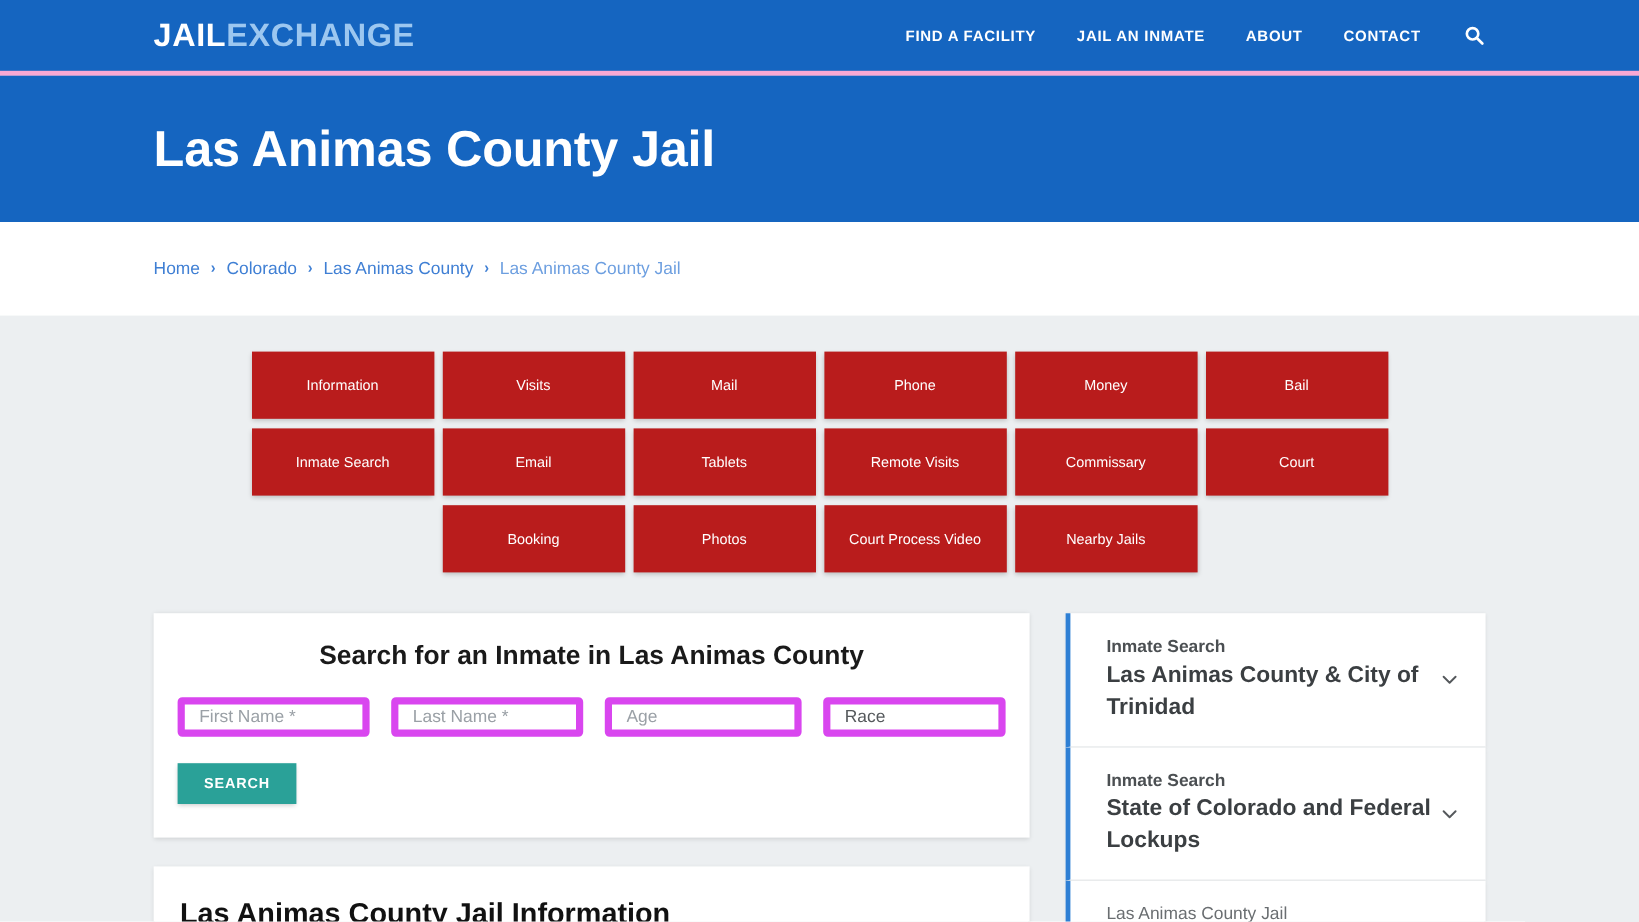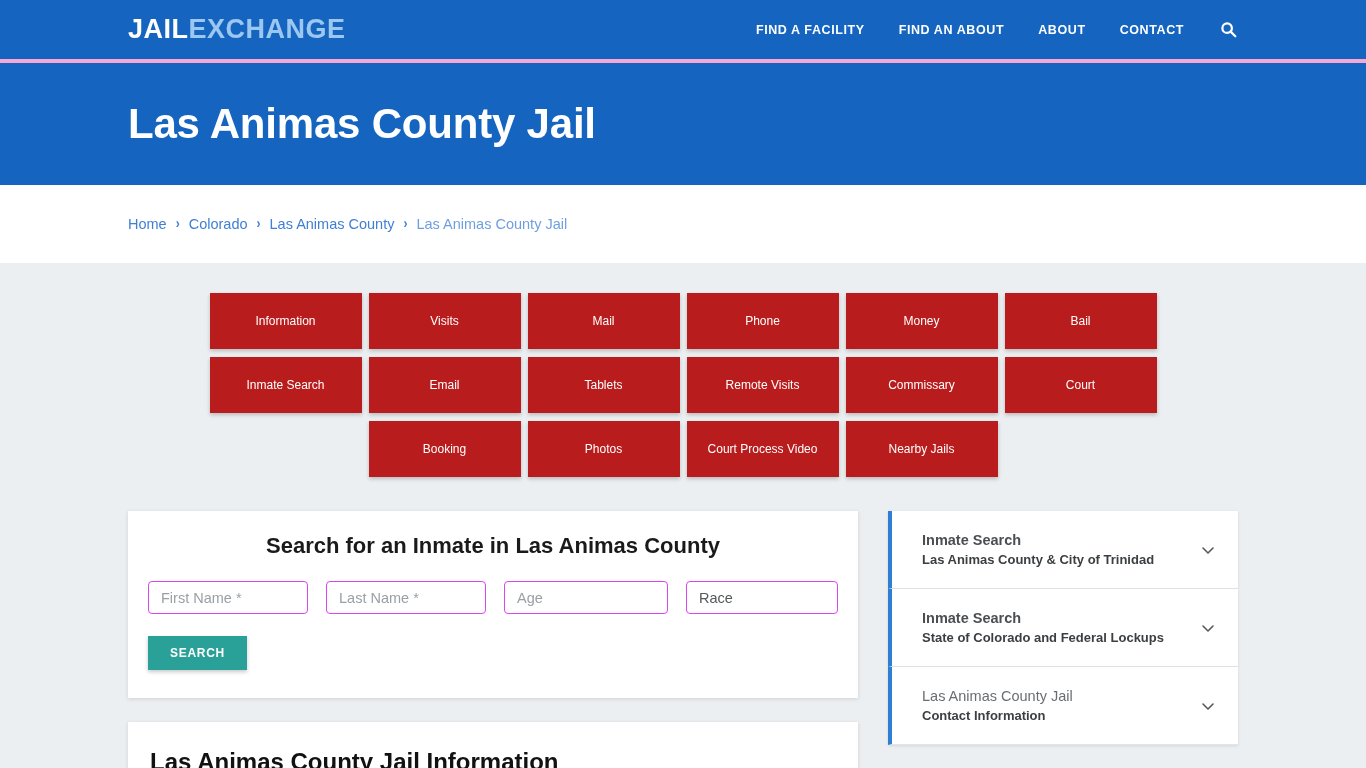--- a/index.html
+++ b/index.html
@@ -153,21 +153,21 @@
     margin-bottom: 22px;
   }
   .formrow {
     display: flex;
     gap: 18px;
     margin-bottom: 22px;
   }
   .formrow input,
   .formrow select {
     height: 33px;
-    border: 1px solid #d946ef;
+    border: 6px solid #d946ef;
     border-radius: 4px;
     padding: 0 12px;
     font-size: 14.5px;
     font-family: "Liberation Sans", sans-serif;
     color: #55595c;
     background: #ffffff;
     outline: none;
   }
   .formrow input::placeholder { color: #9aa0a6; }
   .f-first { width: 160px; }
@@ -222,21 +222,21 @@
     cursor: pointer;
   }
   .panel .line1 {
     font-size: 14.5px;
     font-weight: 700;
     color: #4b4f52;
     line-height: 1.42;
   }
   .panel .line1.light { font-weight: 400; color: #6a6e71; }
   .panel .line2 {
-    font-size: 13px;
+    font-size: 19px;
     font-weight: 700;
     color: #3b3f42;
     line-height: 1.42;
   }
   .chev {
     position: absolute;
     right: 22px;
     top: 50%;
     transform: translateY(-50%);
     width: 16px;
@@ -245,21 +245,21 @@
 </style>
 </head>
 <body>
 
 <div class="topbar">
   <div class="logo">
     <span class="jail">JAIL</span><span class="exchange">EXCHANGE</span>
   </div>
   <div class="mainnav">
     <a href="#">FIND A FACILITY</a>
-    <a href="#">FIND AN ABOUT</a>
+    <a href="#">JAIL AN INMATE</a>
     <a href="#">ABOUT</a>
     <a href="#">CONTACT</a>
     <span class="search-icon-btn">
       <svg width="17" height="17" viewBox="0 0 20 20" fill="none" stroke="#ffffff" stroke-width="2.6">
         <circle cx="8.4" cy="8.4" r="5.6"></circle>
         <line x1="12.8" y1="12.8" x2="18" y2="18" stroke-linecap="round"></line>
       </svg>
     </span>
   </div>
 </div>

